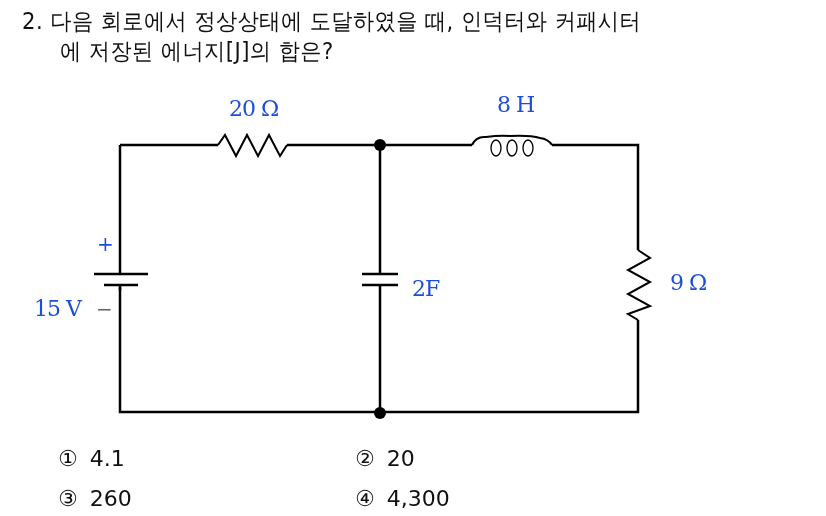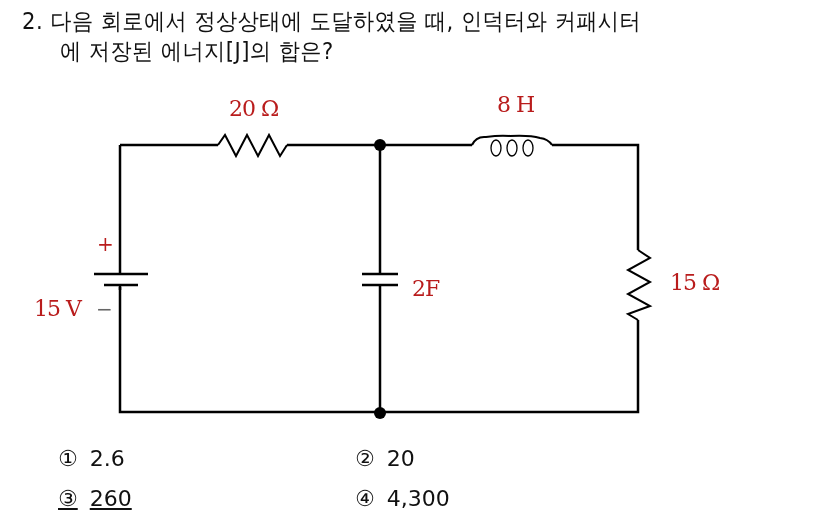--- a/index.html
+++ b/index.html
@@ -1,21 +1,21 @@
 <!DOCTYPE html>
 <html><head>
 <meta charset="utf-8">
 <style>
   html, body { margin:0; padding:0; background:#ffffff; }
   body { width:826px; height:516px; position:relative; overflow:hidden; font-family:"DejaVu Sans", sans-serif; color:#111; }
   .q-line { position:absolute; left:22px; font-size:23px; letter-spacing:0.5px; white-space:nowrap; transform:scaleX(0.92); transform-origin:left center; }
   #q1 { top:6px; }
   #q2 { top:36px; left:60px; }
   svg.circuit { position:absolute; left:0; top:0; }
-  .lbl { position:absolute; font-family:"DejaVu Serif", serif; font-size:22px; color:#b91c1c; letter-spacing:-1px; }
+  .lbl { position:absolute; font-family:"DejaVu Serif", serif; font-size:22px; color:#1d4ed8; letter-spacing:-1px; }
   .opt { position:absolute; font-size:22px; color:#111; }
   .opt .num { margin-right:12px; }
 </style>
 </head>
 <body>
 
 <div id="q1" class="q-line">
   <span>2.</span>
   <span>다음 회로에서 정상상태에 도달하였을 때, 인덕터와 커패시터</span>
 </div>
@@ -51,26 +51,26 @@
   <circle cx="380" cy="145" r="6" fill="#000"></circle>
   <circle cx="380" cy="413" r="6" fill="#000"></circle>
 </svg>
 
 <div class="lbl" style="left:229px;top:96px;">20 Ω</div>
 <div class="lbl" style="left:497px;top:92px;">8 H</div>
 <div class="lbl" style="left:97px;top:232px;font-size:20px;">+</div>
 <div class="lbl" style="left:34px;top:266px;margin-top:30px;">15 V</div>
 <div class="lbl" style="left:96px;top:297px;font-size:20px;color:#666;">−</div>
 <div class="lbl" style="left:412px;top:276px;">2F</div>
-<div class="lbl" style="left:670px;top:270px;">15 Ω</div>
+<div class="lbl" style="left:670px;top:270px;">9 Ω</div>
 
 <div class="opt" style="left:58px;top:446px;">
-  <span class="num">①</span><span>2.6</span>
+  <span class="num">①</span><span>4.1</span>
 </div>
 <div class="opt" style="left:355px;top:446px;">
   <span class="num">②</span><span>20</span>
 </div>
-<div class="opt" style="left:58px;top:486px;text-decoration:underline;">
+<div class="opt" style="left:58px;top:486px;">
   <span class="num">③</span><span>260</span>
 </div>
 <div class="opt" style="left:355px;top:486px;">
   <span class="num">④</span><span>4,300</span>
 </div>
 
 </body></html>

